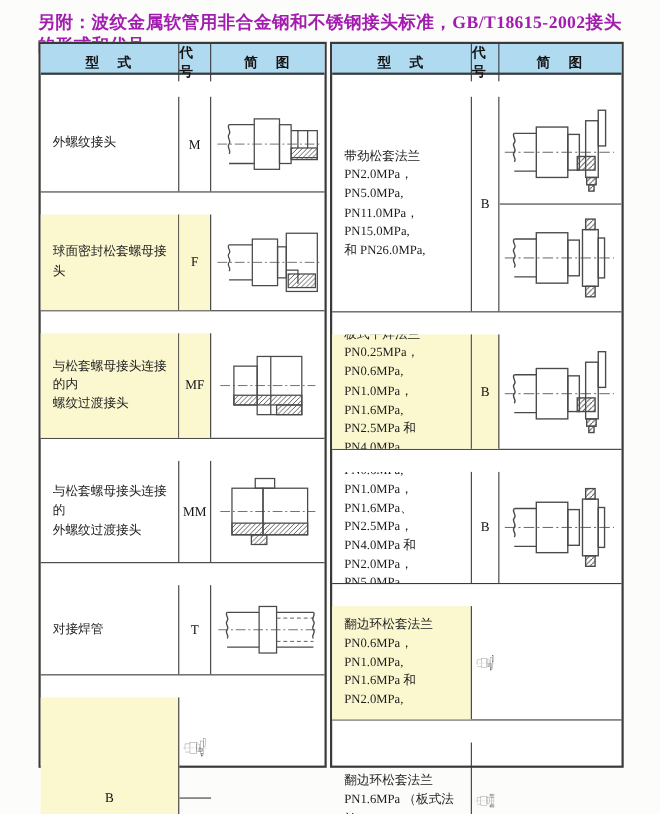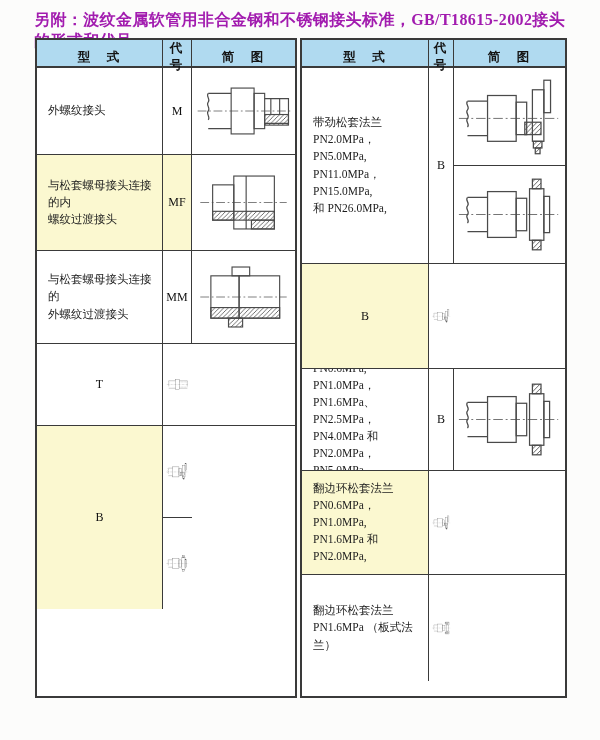--- a/index.html
+++ b/index.html
@@ -15,29 +15,29 @@
     position:absolute;top:38px;height:660px;box-sizing:border-box;
     border:2px solid #3a3a3a;background:#ffffff;
   }
   .half.lhalf{left:35px;width:262px;}
   .half.rhalf{left:300px;width:267px;}
   .grid3{display:grid;}
   .lhalf .grid3{grid-template-columns:126px 29px 1fr;}
   .rhalf .grid3{grid-template-columns:127px 25px 1fr;}
   .thead{
     height:28px;background:var(--hdr,#b0daf0);
-    border-bottom:2px solid #3a3a3a;box-sizing:border-box;text-align:center;
+    border-bottom:2px solid #3a3a3a;box-sizing:border-box;
   }
   .hcell{
     display:flex;align-items:center;justify-content:center;
     font-size:12.5px;font-weight:bold;letter-spacing:2px;
     border-right:1px solid #3a3a3a;box-sizing:border-box;
   }
   .hcell.last{border-right:none;}
-  .row{box-sizing:border-box;border-bottom:1px solid #3a3a3a;}
+  .row{box-sizing:border-box;border-bottom:1px solid #3a3a3a;margin-top:20px;}
   .row.last{border-bottom:none;}
   .cell{
     border-right:1px solid #3a3a3a;box-sizing:border-box;
     display:flex;align-items:center;overflow:hidden;
   }
   .cell.label{
     padding:3px 4px 3px 11px;font-size:11.5px;line-height:1.48;
     white-space:pre-line;color:#1c1c1c;
   }
   .cell.code{justify-content:center;font-size:12px;color:#111;}
@@ -167,20 +167,31 @@
       <div class="cell code">M</div>
       <div class="cell dgm">
         <div class="diag">
           <svg viewBox="0 0 110 80" preserveAspectRatio="xMidYMid meet">
               <use href="#d-male"></use>
             </svg>
         </div>
       </div>
     </div>
 
+    <div class="row grid3" style="height:88px">
+      <div class="cell label tint">球面密封松套螺母接头</div>
+      <div class="cell code tint">F</div>
+      <div class="cell dgm">
+        <div class="diag">
+          <svg viewBox="0 0 110 80" preserveAspectRatio="xMidYMid meet">
+              <use href="#d-nut"></use>
+            </svg>
+        </div>
+      </div>
+    </div>
 
     <div class="row grid3" style="height:96px">
       <div class="cell label tint">与松套螺母接头连接的内
 螺纹过渡接头</div>
       <div class="cell code tint">MF</div>
       <div class="cell dgm">
         <div class="diag">
           <svg viewBox="0 0 110 80" preserveAspectRatio="xMidYMid meet">
               <use href="#d-union-f"></use>
             </svg>
@@ -195,20 +206,21 @@
       <div class="cell dgm">
         <div class="diag">
           <svg viewBox="0 0 110 80" preserveAspectRatio="xMidYMid meet">
               <use href="#d-union-m"></use>
             </svg>
         </div>
       </div>
     </div>
 
     <div class="row grid3" style="height:82px">
+      <div class="cell label">对接焊管</div>
       <div class="cell code">T</div>
       <div class="cell dgm">
         <div class="diag">
           <svg viewBox="0 0 110 80" preserveAspectRatio="xMidYMid meet">
               <use href="#d-pipe"></use>
             </svg>
         </div>
       </div>
     </div>
 
@@ -250,20 +262,24 @@
         </div>
         <div class="diag">
           <svg viewBox="0 0 110 80" preserveAspectRatio="xMidYMid meet">
               <use href="#d-flange-dn"></use>
             </svg>
         </div>
       </div>
     </div>
 
     <div class="row grid3" style="height:105px">
+      <div class="cell label tint">板式平焊法兰
+PN0.25MPa， PN0.6MPa,
+PN1.0MPa， PN1.6MPa,
+PN2.5MPa 和 PN4.0MPa,</div>
       <div class="cell code tint">B</div>
       <div class="cell dgm">
         <div class="diag">
           <svg viewBox="0 0 110 80" preserveAspectRatio="xMidYMid meet">
               <use href="#d-flange-up"></use>
             </svg>
         </div>
       </div>
     </div>
 

